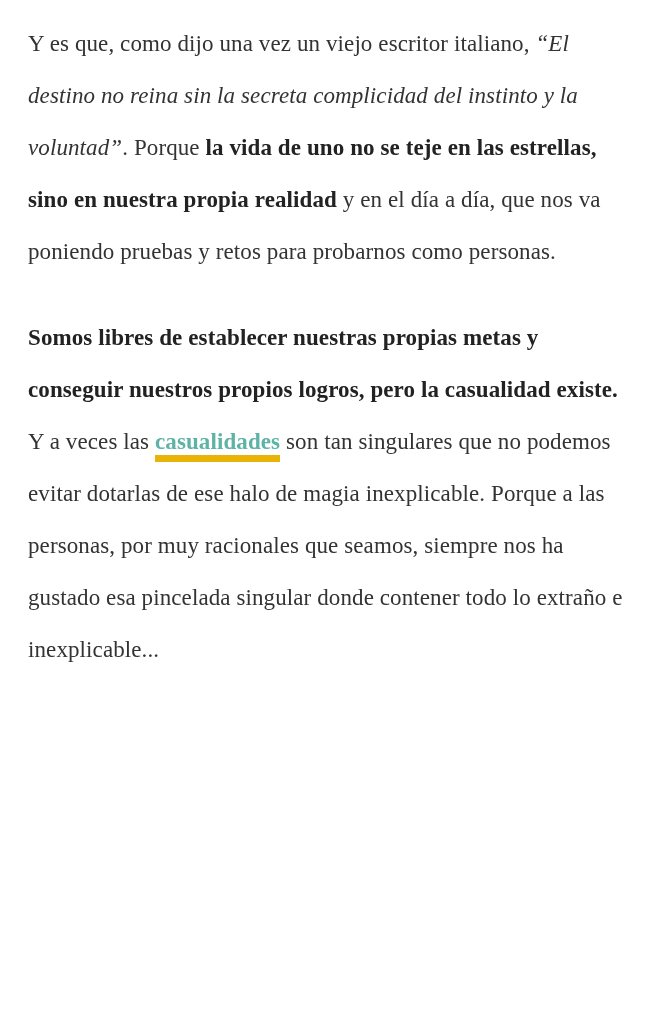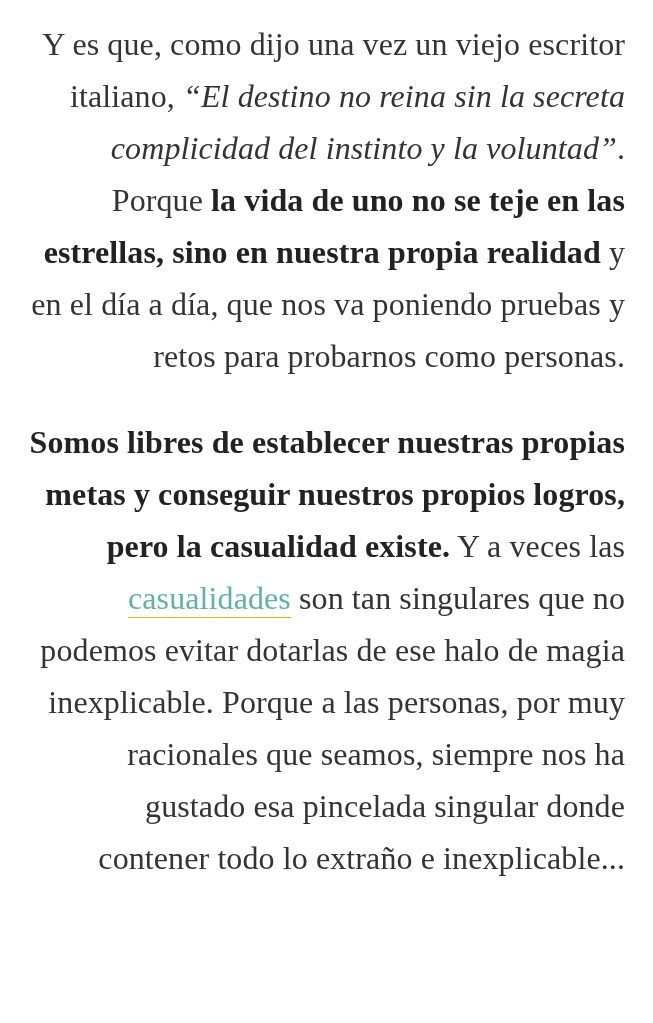--- a/index.html
+++ b/index.html
@@ -12,42 +12,43 @@
     min-height: 1023px;
     font-family: "Liberation Serif", "DejaVu Serif", serif;
   }
   .article {
     box-sizing: border-box;
     width: 653px;
     padding: 18px 28px 10px 28px;
   }
   .para {
     color: #333333;
-    font-size: 32px;
+    font-size: 23px;
     line-height: 52px;
     margin: 0 0 34px 0;
-    text-align: right;
+    text-align: left;
     letter-spacing: 0.1px;
   }
   .para:last-child {
     margin-bottom: 0;
   }
   .para em {
     font-style: italic;
     color: #333333;
   }
   .para strong {
     font-weight: bold;
     color: #222222;
   }
   a.link {
     color: #5fb3a6;
     text-decoration: none;
-    border-bottom: 1px solid #eab308;
+    border-bottom: 7px solid #eab308;
     padding-bottom: 1px;
+    font-weight: bold;
   }
 </style>
 </head>
 <body>
 
 <div class="article">
   <p class="para"><span>Y es que, como dijo una vez un viejo escritor italiano, </span><em>“El destino no reina sin la secreta complicidad del instinto y la voluntad”</em><span>. Porque </span><strong>la vida de uno no se teje en las estrellas, sino en nuestra propia realidad</strong><span> y en el día a día, que nos va poniendo pruebas y retos para probarnos como personas.</span></p>
   <p class="para"><strong>Somos libres de establecer nuestras propias metas y conseguir nuestros propios logros, pero la casualidad existe.</strong><span> Y a veces las </span><a class="link" href="#">casualidades</a><span> son tan singulares que no podemos evitar dotarlas de ese halo de magia inexplicable. Porque a las personas, por muy racionales que seamos, siempre nos ha gustado esa pincelada singular donde contener todo lo extraño e inexplicable...</span></p>
 </div>
 

